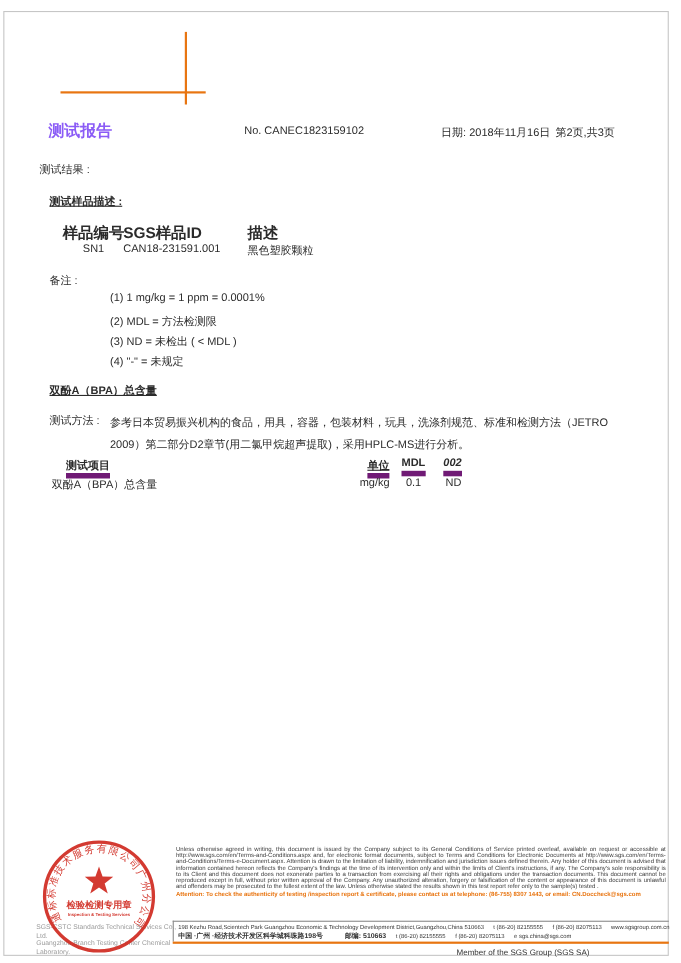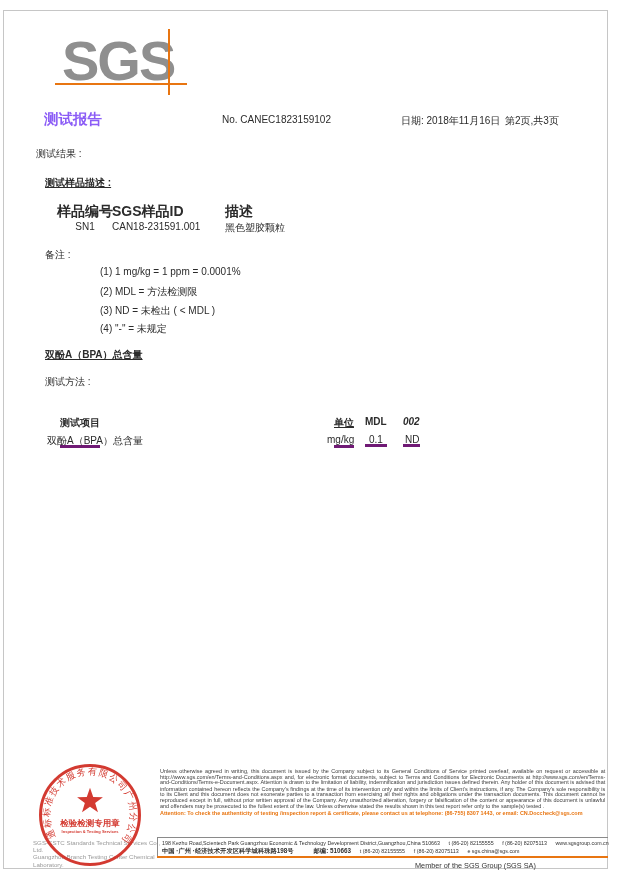--- a/index.html
+++ b/index.html
@@ -34,21 +34,21 @@
 
   #notes-label { left:45px; top:248px; font-size:10px; }
   .note-item { left:100px; font-size:10px; }
 
   #bpa-title { left:45px; top:348px; font-size:10px; font-weight:bold;
     text-decoration:underline; }
   #method-label { left:45px; top:375px; font-size:10px; }
   #method-text { left:100px; top:375px; width:482px; font-size:10px; line-height:19.5px; }
 
   .r-head { top:416px; font-size:10px; font-weight:bold; }
-  .r-head span { border-bottom:3px solid #701a75; padding-bottom:17px; }
+  .r-head span { border-bottom:5px solid #701a75; padding-bottom:1px; }
   .r-row { top:434px; font-size:10px; }
   .rc-item-h { left:60px; } .rc-item { left:47px; }
   .rc-unit-h { left:334px;text-decoration:underline; } .rc-unit { left:327px; }
   .rc-mdl-h { left:365px;text-align:right; } .rc-mdl { left:369px; }
   .rc-sid-h { left:403px; font-style:italic; } .rc-sid { left:405px; }
 
   
   #stamp { left:38px; top:763px; width:104px; height:104px; opacity:0.92; }
   #company-lines { left:33px; top:839px; width:190px; transform:scale(0.7);
     transform-origin:0 0; color:#9a9a9a; font-size:8.8px; line-height:10.5px; }
@@ -73,21 +73,20 @@
   #member-line { left:415px; top:861px; font-size:7.3px; color:#333; }
 
   svg text { font-family:"Liberation Sans","DejaVu Sans",sans-serif; }
 </style>
 </head>
 <body>
 
 <div id="page">
   <div id="page-frame" class="abs"></div>
 
-  <div id="logo-text" class="abs">SGS</div>
   <div id="logo-hline" class="abs"></div>
   <div id="logo-vline" class="abs"></div>
 
   <div id="report-title" class="abs">测试报告</div>
   <div id="report-no" class="abs">No. CANEC1823159102</div>
   <div id="report-date" class="abs">日期: 2018年11月16日</div>
   <div id="report-page" class="abs">第2页,共3页</div>
 
   <div id="results-label" class="abs">测试结果 :</div>
 
@@ -100,20 +99,21 @@
   <div class="abs s-row s-col3">黑色塑胶颗粒</div>
 
   <div id="notes-label" class="abs">备注 :</div>
   <div class="abs note-item" style="top:266px">(1) 1 mg/kg = 1 ppm = 0.0001%</div>
   <div class="abs note-item" style="top:285px">(2) MDL = 方法检测限</div>
   <div class="abs note-item" style="top:304px">(3) ND = 未检出 ( &lt; MDL )</div>
   <div class="abs note-item" style="top:322px">(4) "-" = 未规定</div>
 
   <div id="bpa-title" class="abs">双酚A（BPA）总含量</div>
   <div id="method-label" class="abs">测试方法 :</div>
+  <div id="method-text" class="abs">参考日本贸易振兴机构的食品，用具，容器，包装材料，玩具，洗涤剂规范、标准和检测方法（JETRO 2009）第二部分D2章节(用二氯甲烷超声提取)，采用HPLC-MS进行分析。</div>
 
   <div class="abs r-head rc-item-h"><span>测试项目</span></div>
   <div class="abs r-head rc-unit-h"><span>单位</span></div>
   <div class="abs r-head rc-mdl-h"><span>MDL</span></div>
   <div class="abs r-head rc-sid-h"><span>002</span></div>
   <div class="abs r-row rc-item">双酚A（BPA）总含量</div>
   <div class="abs r-row rc-unit">mg/kg</div>
   <div class="abs r-row rc-mdl">0.1</div>
   <div class="abs r-row rc-sid">ND</div>
 

